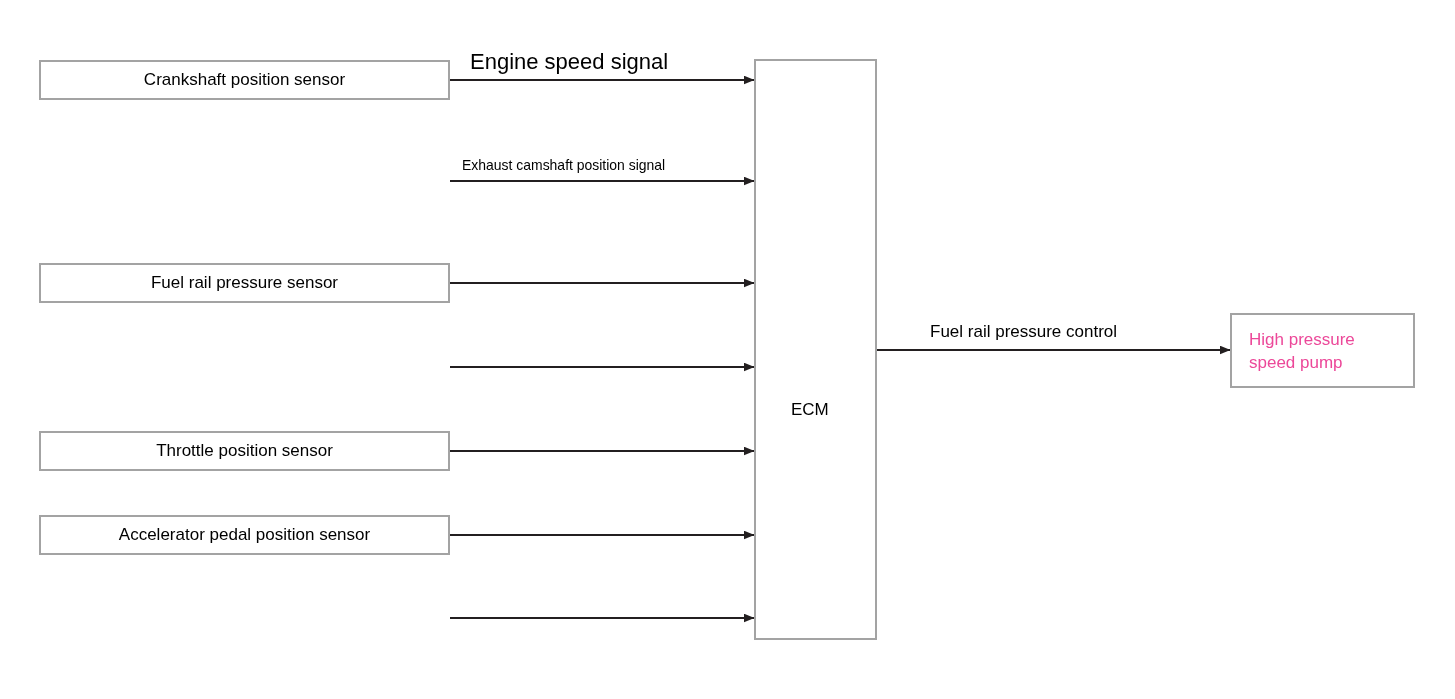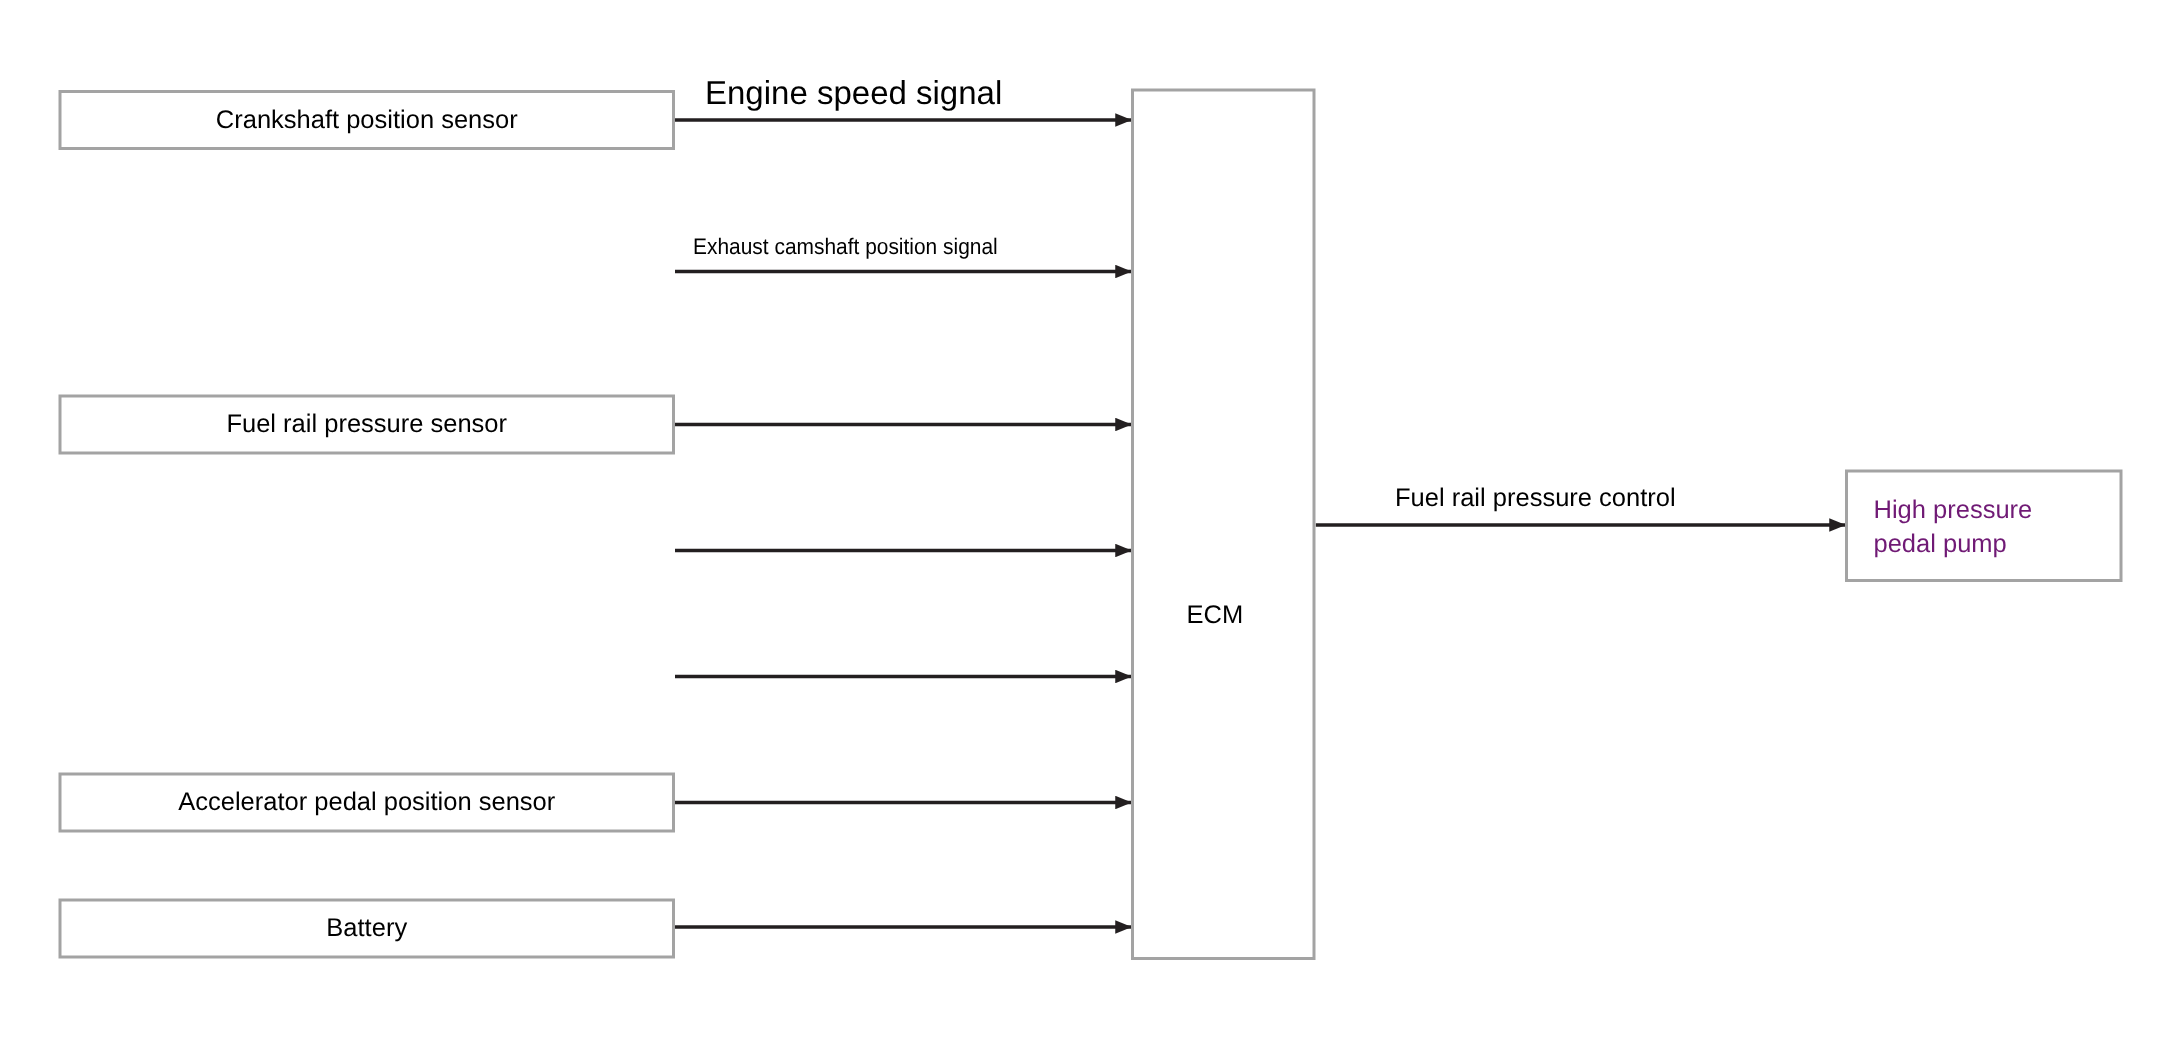--- a/index.html
+++ b/index.html
@@ -72,21 +72,21 @@
     left: 1230px;
     top: 313px;
     width: 185px;
     height: 75px;
     justify-content: flex-start;
     padding-left: 17px;
   }
   #pump-label {
     font-size: 17px;
     line-height: 23px;
-    color: #701a75;
+    color: #ec4899;
     text-align: left;
   }
 
   
   .edge-label {
     position: absolute;
     color: #000000;
     white-space: nowrap;
     line-height: 20px;
   }
@@ -135,35 +135,35 @@
   <div class="node-box sensor-box" style="top:60px;  height:40px;">
     <span class="sensor-label">Crankshaft position sensor</span>
   </div>
 
 
   <div class="node-box sensor-box" style="top:263px; height:40px;">
     <span class="sensor-label">Fuel rail pressure sensor</span>
   </div>
 
 
+  <div class="node-box sensor-box" style="top:431px; height:40px;">
+    <span class="sensor-label">Throttle position sensor</span>
+  </div>
 
   <div class="node-box sensor-box" style="top:515px; height:40px;">
     <span class="sensor-label">Accelerator pedal position sensor</span>
   </div>
 
-  <div class="node-box sensor-box" style="top:599px; height:40px;">
-    <span class="sensor-label">Battery</span>
-  </div>
 
   <div class="node-box" id="ecm-box">
     <span id="ecm-label">ECM</span>
   </div>
 
   <div class="node-box" id="pump-box">
-    <span id="pump-label"><span>High pressure</span><br><span>pedal pump</span></span>
+    <span id="pump-label"><span>High pressure</span><br><span>speed pump</span></span>
   </div>
 
   <span class="edge-label" id="label-engine-speed">Engine speed signal</span>
 
   <span class="edge-label" id="label-exhaust-cam">Exhaust camshaft position signal</span>
 
   <span class="edge-label" id="label-fuel-rail-control">Fuel rail pressure control</span>
 
 </div>
 

